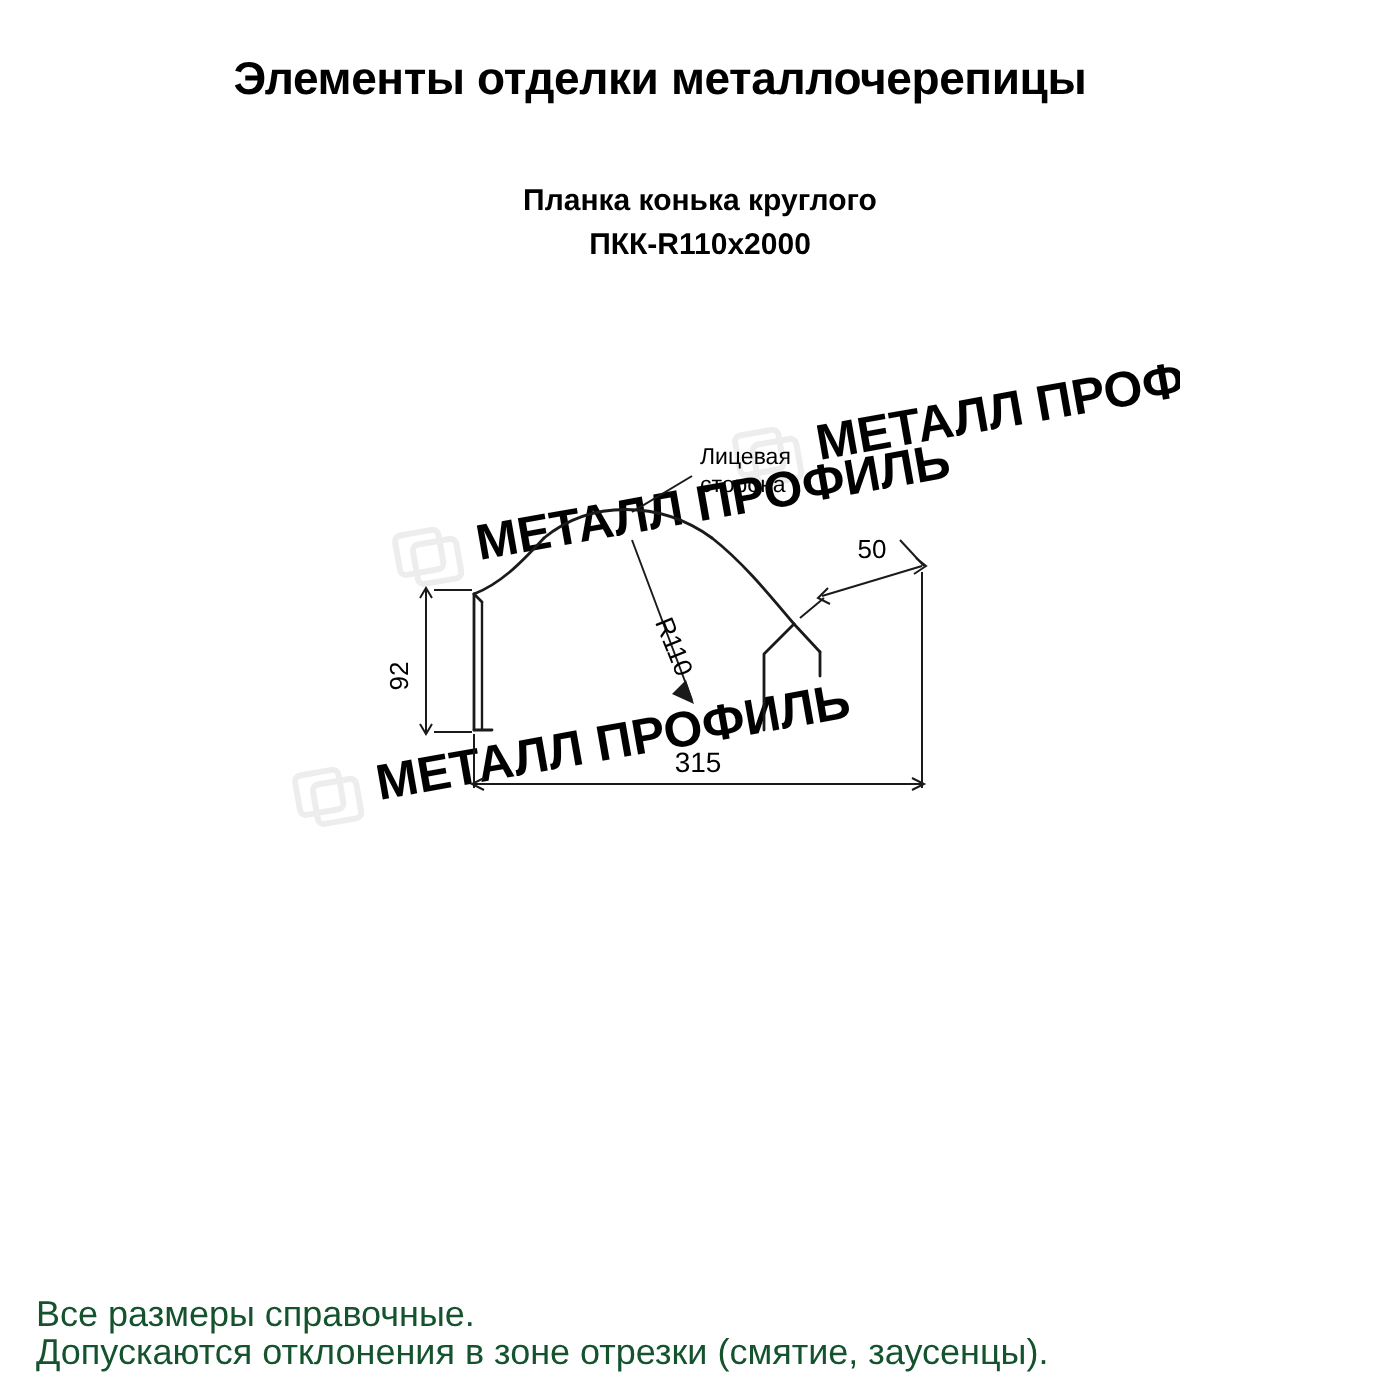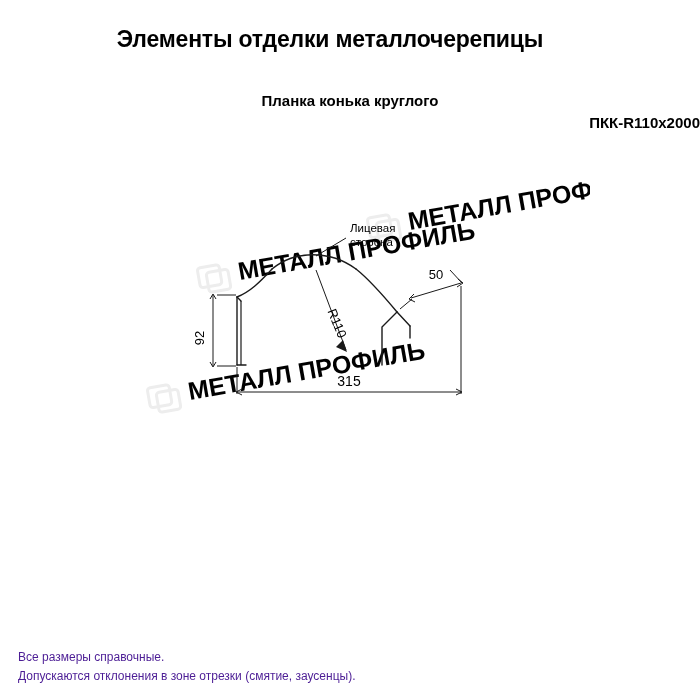--- a/index.html
+++ b/index.html
@@ -34,44 +34,43 @@
     top: 90px;
     left: 0;
     width: 700px;
     text-align: center;
     font-size: 15px;
     font-weight: bold;
     line-height: 22px;
   }
   .subtitle .line2 {
     display: block;
-    text-align: right;
   }
   .drawing {
     position: absolute;
     top: 170px;
     left: 120px;
     width: 470px;
     height: 290px;
   }
   .watermarks {
     position: absolute;
     top: 180px;
     left: 120px;
     width: 470px;
     height: 290px;
     pointer-events: none;
   }
   .footer {
     position: absolute;
     left: 18px;
     bottom: 14px;
-    font-size: 12px;
+    font-size: 18px;
     line-height: 19px;
-    color: #4c1d95;
+    color: #14532d;
   }
   .footer div {
     white-space: nowrap;
   }
   svg { display: block; }
   text {
     font-family: "Liberation Sans", sans-serif;
     fill: #000;
   }
 </style>

